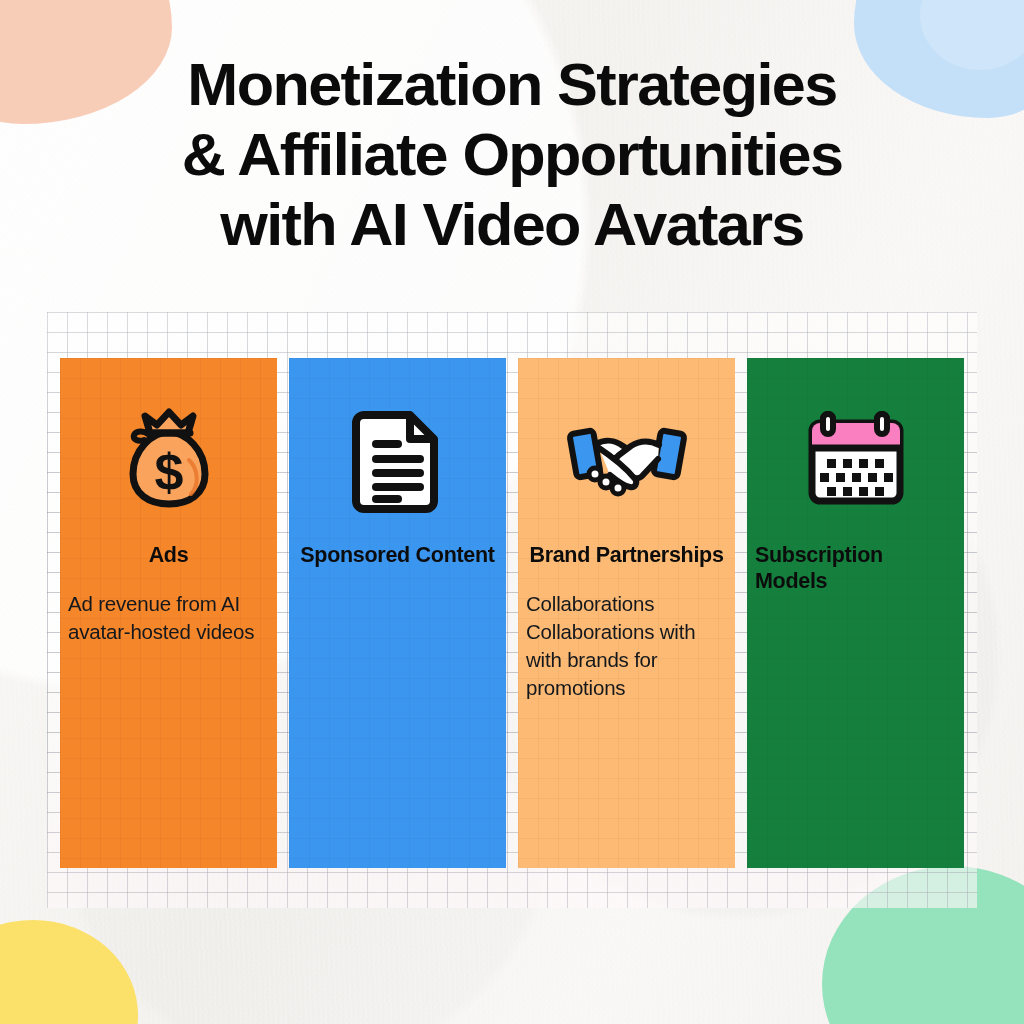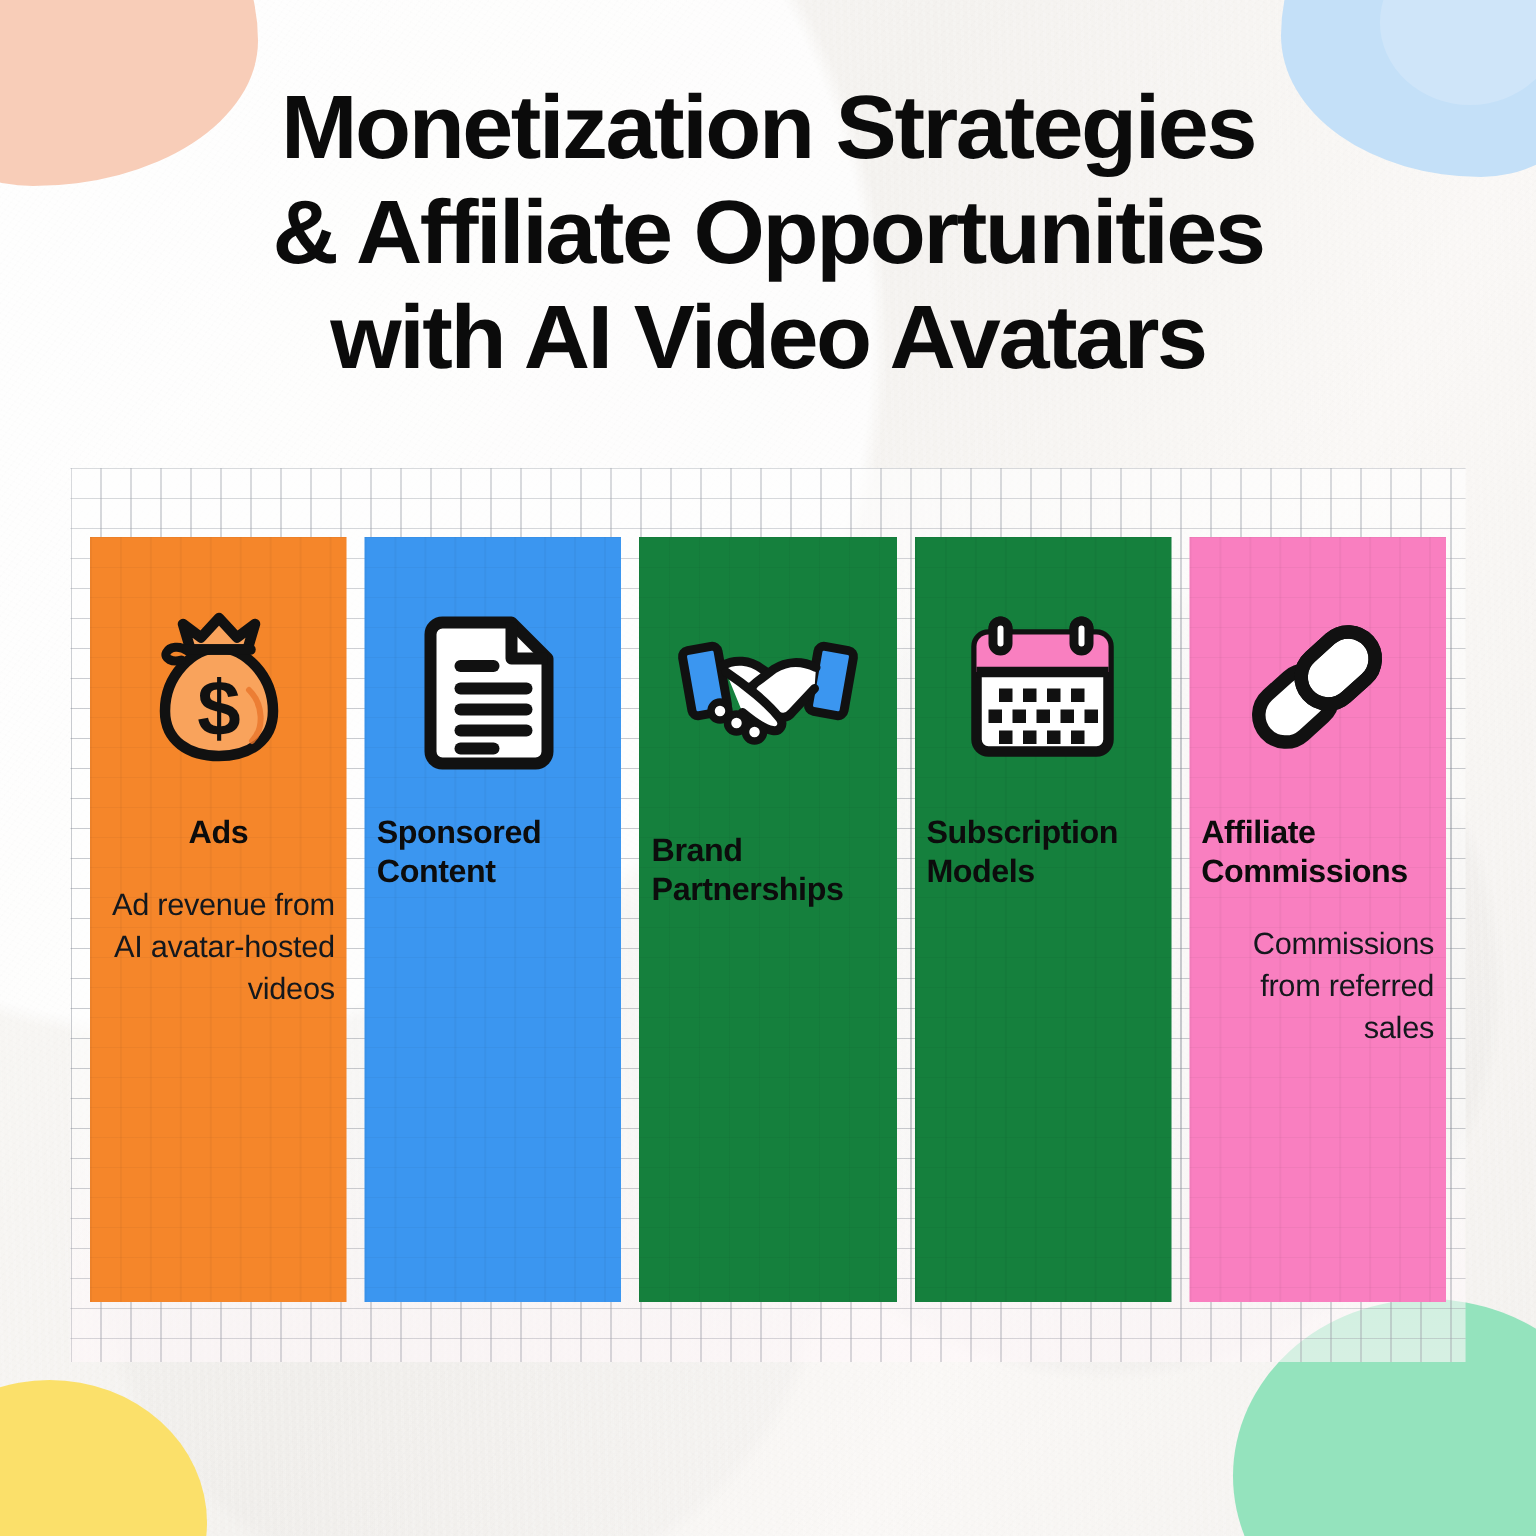--- a/index.html
+++ b/index.html
@@ -151,21 +151,21 @@
     color:#0c0c0c;
     text-align:left;
     letter-spacing:-.3px;
     position:relative; z-index:2;
   }
   .col-desc {
     margin-top:22px;
     font-size:20.5px;
     line-height:28px;
     color:#14181d;
-    text-align:right;
+    text-align:left;
     letter-spacing:-.2px;
     position:relative; z-index:2;
   }
 </style>
 </head>
 <body>
 
 <div id="poster" style="background-color: rgb(247, 245, 242);">
 
   <div class="paper-texture"></div>
@@ -212,34 +212,35 @@
             <line x1="22" y1="53" x2="66" y2="53"></line>
             <line x1="22" y1="67" x2="66" y2="67"></line>
             <line x1="22" y1="81" x2="66" y2="81"></line>
             <line x1="22" y1="93" x2="44" y2="93"></line>
           </g>
         </svg>
       </div>
       <div class="col-heading">Sponsored Content</div>
     </div>
 
-    <div class="column" style="background-color: #15803d; gap: 12px;">
+    <div class="column" style="background-color: #fdba74;">
       <div class="col-icon">
         <svg width="116" height="80" viewBox="0 0 116 80">
           <rect x="4" y="14" width="24" height="44" rx="4" transform="rotate(-10 16 36)" fill="#3b96f0" stroke="#111" stroke-width="6" stroke-linejoin="round"></rect>
           <rect x="88" y="14" width="24" height="44" rx="4" transform="rotate(10 100 36)" fill="#3b96f0" stroke="#111" stroke-width="6" stroke-linejoin="round"></rect>
           <path d="M27 26 C36 21 46 22 54 28 L63 34 C67 37 67 42 63 45 C60 48 56 48 53 45 L46 40" fill="#ffffff" stroke="#111" stroke-width="6" stroke-linejoin="round" stroke-linecap="round"></path>
           <path d="M90 27 C80 22 70 23 62 28 L50 37 C46 40 46 45 50 48 L62 58 C66 61 71 61 74 57 L89 41" fill="#ffffff" stroke="#111" stroke-width="6" stroke-linejoin="round" stroke-linecap="round"></path>
           <path d="M30 30 C36 34 44 40 50 45 C56 50 62 56 66 61 C69 65 66 70 61 69 C55 68 47 62 41 57" fill="#ffffff" stroke="#111" stroke-width="6" stroke-linejoin="round" stroke-linecap="round"></path>
           <circle cx="26" cy="56" r="6" fill="#ffffff" stroke="#111" stroke-width="5"></circle>
           <circle cx="37" cy="64" r="6" fill="#ffffff" stroke="#111" stroke-width="5"></circle>
           <circle cx="49" cy="70" r="6" fill="#ffffff" stroke="#111" stroke-width="5"></circle>
         </svg>
       </div>
       <div class="col-heading">Brand Partnerships</div>
+      <div class="col-desc">Collaborations Collaborations with with brands for promotions</div>
     </div>
 
     <div class="column" style="background-color: #15803d;">
       <div class="col-icon">
         <svg width="98" height="96" viewBox="0 0 98 96">
           <rect x="16" y="4" width="10" height="20" rx="5" fill="#ffffff" stroke="#111" stroke-width="6"></rect>
           <rect x="70" y="4" width="10" height="20" rx="5" fill="#ffffff" stroke="#111" stroke-width="6"></rect>
           <rect x="5" y="13" width="88" height="78" rx="8" fill="#ffffff" stroke="#111" stroke-width="7"></rect>
           <path d="M5 21 a8 8 0 0 1 8 -8 h72 a8 8 0 0 1 8 8 v17 h-88 z" fill="#f97fc0"></path>
           <path d="M5 38 h88" stroke="#111" stroke-width="7"></path>
@@ -258,28 +259,15 @@
             <rect x="20" y="77" width="9" height="9"></rect>
               <rect x="36" y="77" width="9" height="9"></rect>
             <rect x="52" y="77" width="9" height="9"></rect>
               <rect x="68" y="77" width="9" height="9"></rect>
           </g>
         </svg>
       </div>
       <div class="col-heading">Subscription Models</div>
     </div>
 
-    <div class="column" style="background-color: rgb(249, 127, 192);">
-      <div class="col-icon">
-        <svg width="104" height="100" viewBox="0 0 104 100">
-          <g transform="rotate(-42 52 50)">
-            <rect x="6" y="32" width="54" height="36" rx="18" fill="#ffffff" stroke="#111" stroke-width="9"></rect>
-            <rect x="44" y="32" width="54" height="36" rx="18" fill="#ffffff" stroke="#111" stroke-width="9"></rect>
-            <rect x="44" y="32" width="54" height="36" rx="18" fill="none" stroke="#111" stroke-width="9"></rect>
-          </g>
-        </svg>
-      </div>
-      <div class="col-heading">Affiliate Commissions</div>
-      <div class="col-desc">Commissions from referred sales</div>
-    </div>
 
   </div>
 </div>
 
 </body></html>

